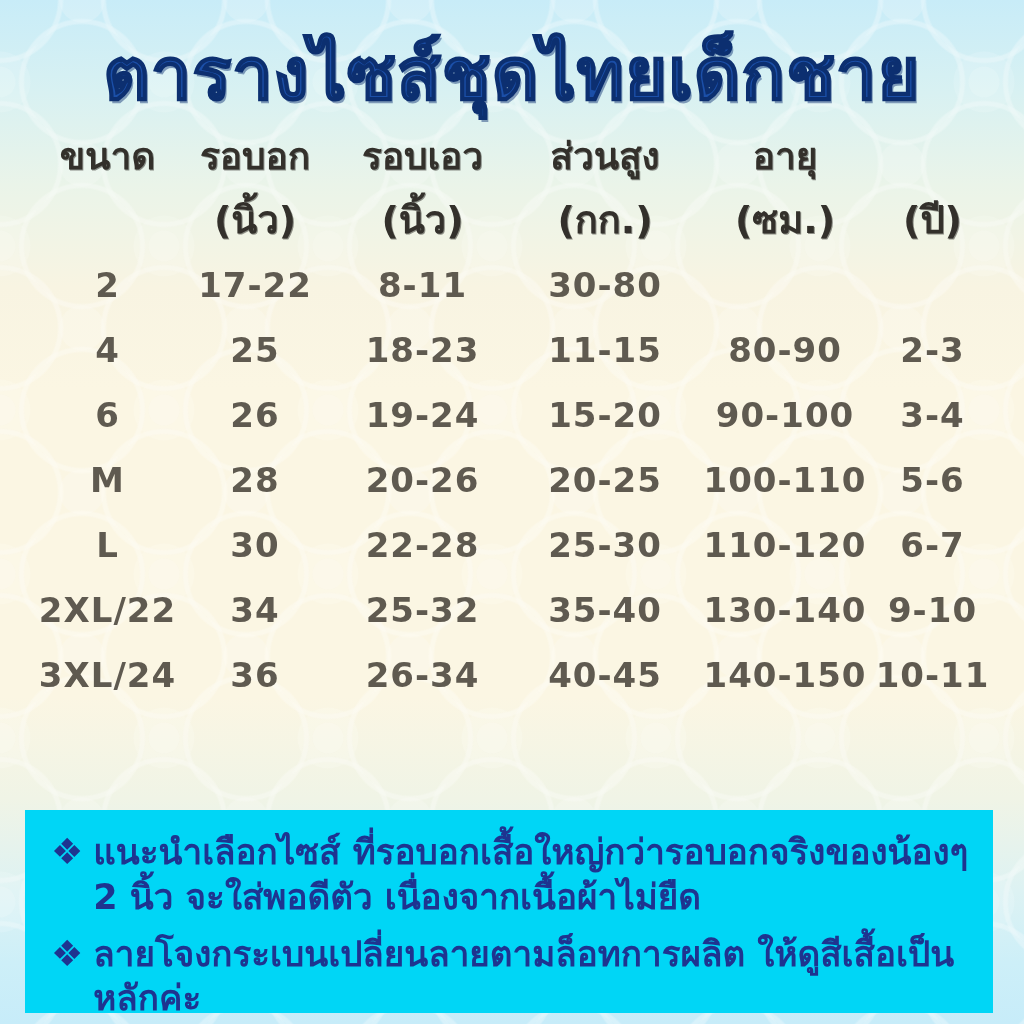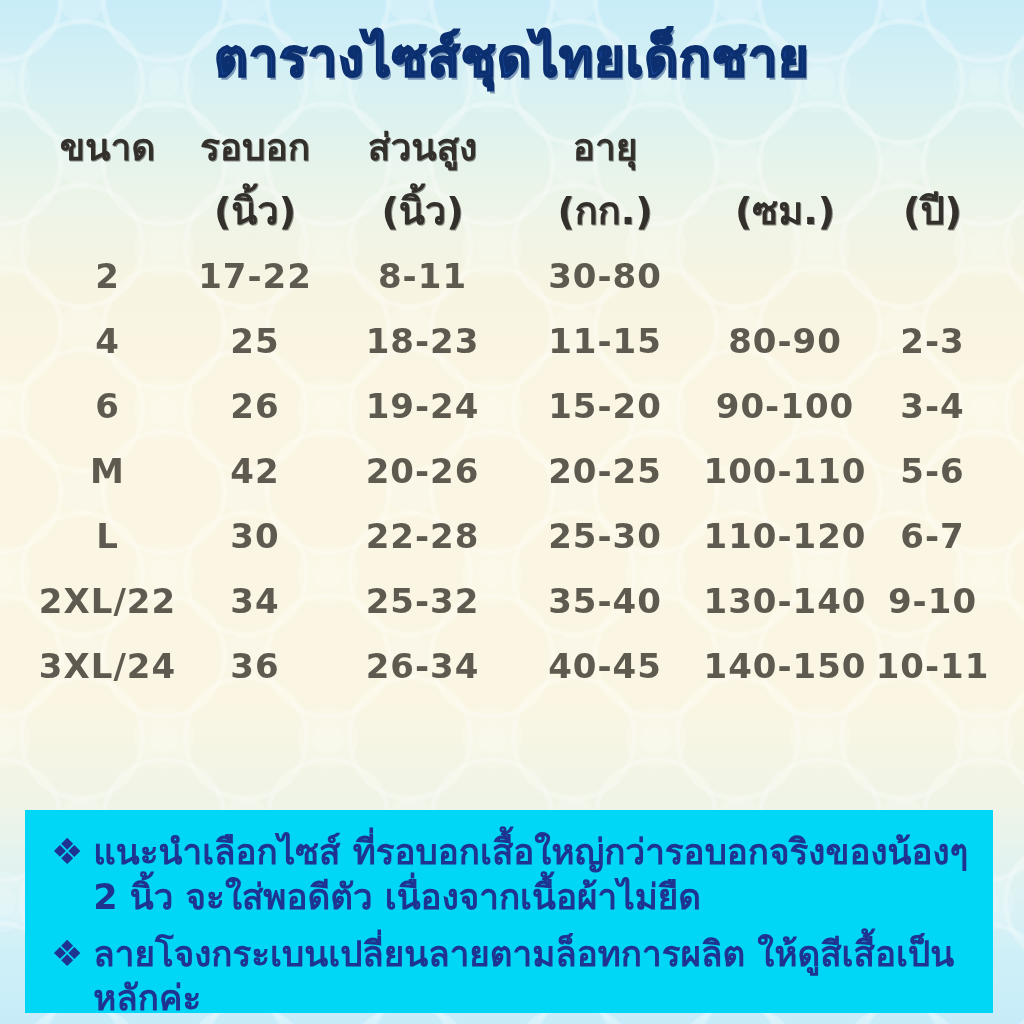--- a/index.html
+++ b/index.html
@@ -29,26 +29,26 @@
       radial-gradient(circle, rgba(255,255,255,0) 57px, rgba(255,255,255,.55) 59px, rgba(255,255,255,.55) 62px, rgba(255,255,255,0) 64px),
       radial-gradient(circle, rgba(255,255,255,0) 57px, rgba(255,255,255,.55) 59px, rgba(255,255,255,.55) 62px, rgba(255,255,255,0) 64px),
       radial-gradient(circle, rgba(255,255,255,.45) 0px, rgba(255,255,255,.45) 15px, rgba(255,255,255,.22) 16px, rgba(255,255,255,.22) 30px, rgba(255,255,255,0) 31px),
       radial-gradient(circle, rgba(255,255,255,.35) 0px, rgba(255,255,255,.35) 22px, rgba(255,255,255,0) 23px);
     background-size:164px 164px,164px 164px,164px 164px,164px 164px;
     background-position:0 0, 82px 82px, 82px 0, 0 82px;
   }
   .title{
     position:absolute;top:16px;left:0;width:100%;
     text-align:center;
-    font-size:52px;font-weight:800;letter-spacing:1px;
+    font-size:72px;font-weight:800;letter-spacing:1px;
     color:var(--title-blue);
     -webkit-text-stroke:2px var(--title-outline);
     text-shadow:2px 3px 0 rgba(12,47,112,.45);
   }
-  .size-table{position:absolute;left:35px;top:115px;width:955px;}
+  .size-table{position:absolute;left:35px;top:124px;width:955px;}
   .grid-row{
     display:grid;
     grid-template-columns:145px 150px 185px 180px 180px 115px;
     align-items:center;text-align:center;
   }
   .thead .label{
     font-size:37px;font-weight:800;color:var(--header-text);
     height:62px;display:flex;align-items:center;justify-content:center;
     text-shadow:1px 1px 0 rgba(40,38,33,.5);
   }
@@ -81,20 +81,21 @@
 <div class="page">
   <div class="pattern"></div>
 
   <h1 class="title">ตารางไซส์ชุดไทยเด็กชาย</h1>
 
   <div class="size-table">
     <div class="thead" id="thead">
         <div class="grid-row">
           <div class="label">ขนาด</div>
           <div class="label">รอบอก</div>
+          <div class="label">รอบเอว</div>
           <div class="label">ส่วนสูง</div>
           <div class="label">อายุ</div>
         </div>
         <div class="grid-row">
           <div class="unit"></div>
           <div class="unit">(นิ้ว)</div>
           <div class="unit">(นิ้ว)</div>
           <div class="unit">(กก.)</div>
           <div class="unit">(ซม.)</div>
           <div class="unit">(ปี)</div>
@@ -118,21 +119,21 @@
         <div class="grid-row">
           <div class="cell">6</div>
           <div class="cell">26</div>
           <div class="cell">19-24</div>
           <div class="cell">15-20</div>
           <div class="cell">90-100</div>
           <div class="cell">3-4</div>
         </div>
         <div class="grid-row">
           <div class="cell">M</div>
-          <div class="cell">42</div>
+          <div class="cell">28</div>
           <div class="cell">20-26</div>
           <div class="cell">20-25</div>
           <div class="cell">100-110</div>
           <div class="cell">5-6</div>
         </div>
         <div class="grid-row">
           <div class="cell">L</div>
           <div class="cell">30</div>
           <div class="cell">22-28</div>
           <div class="cell">25-30</div>

